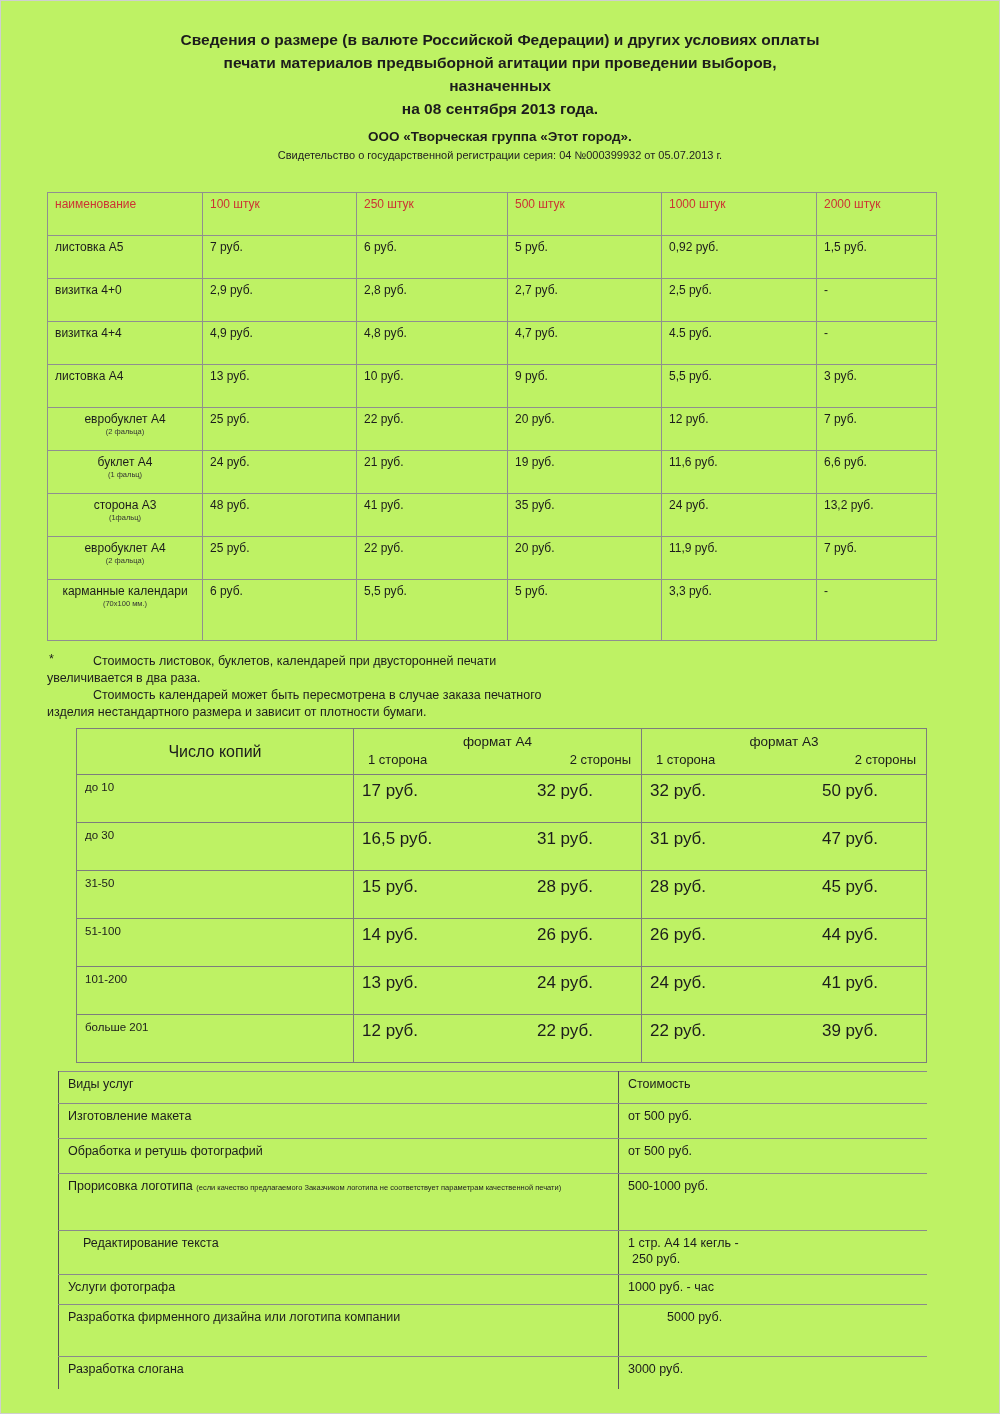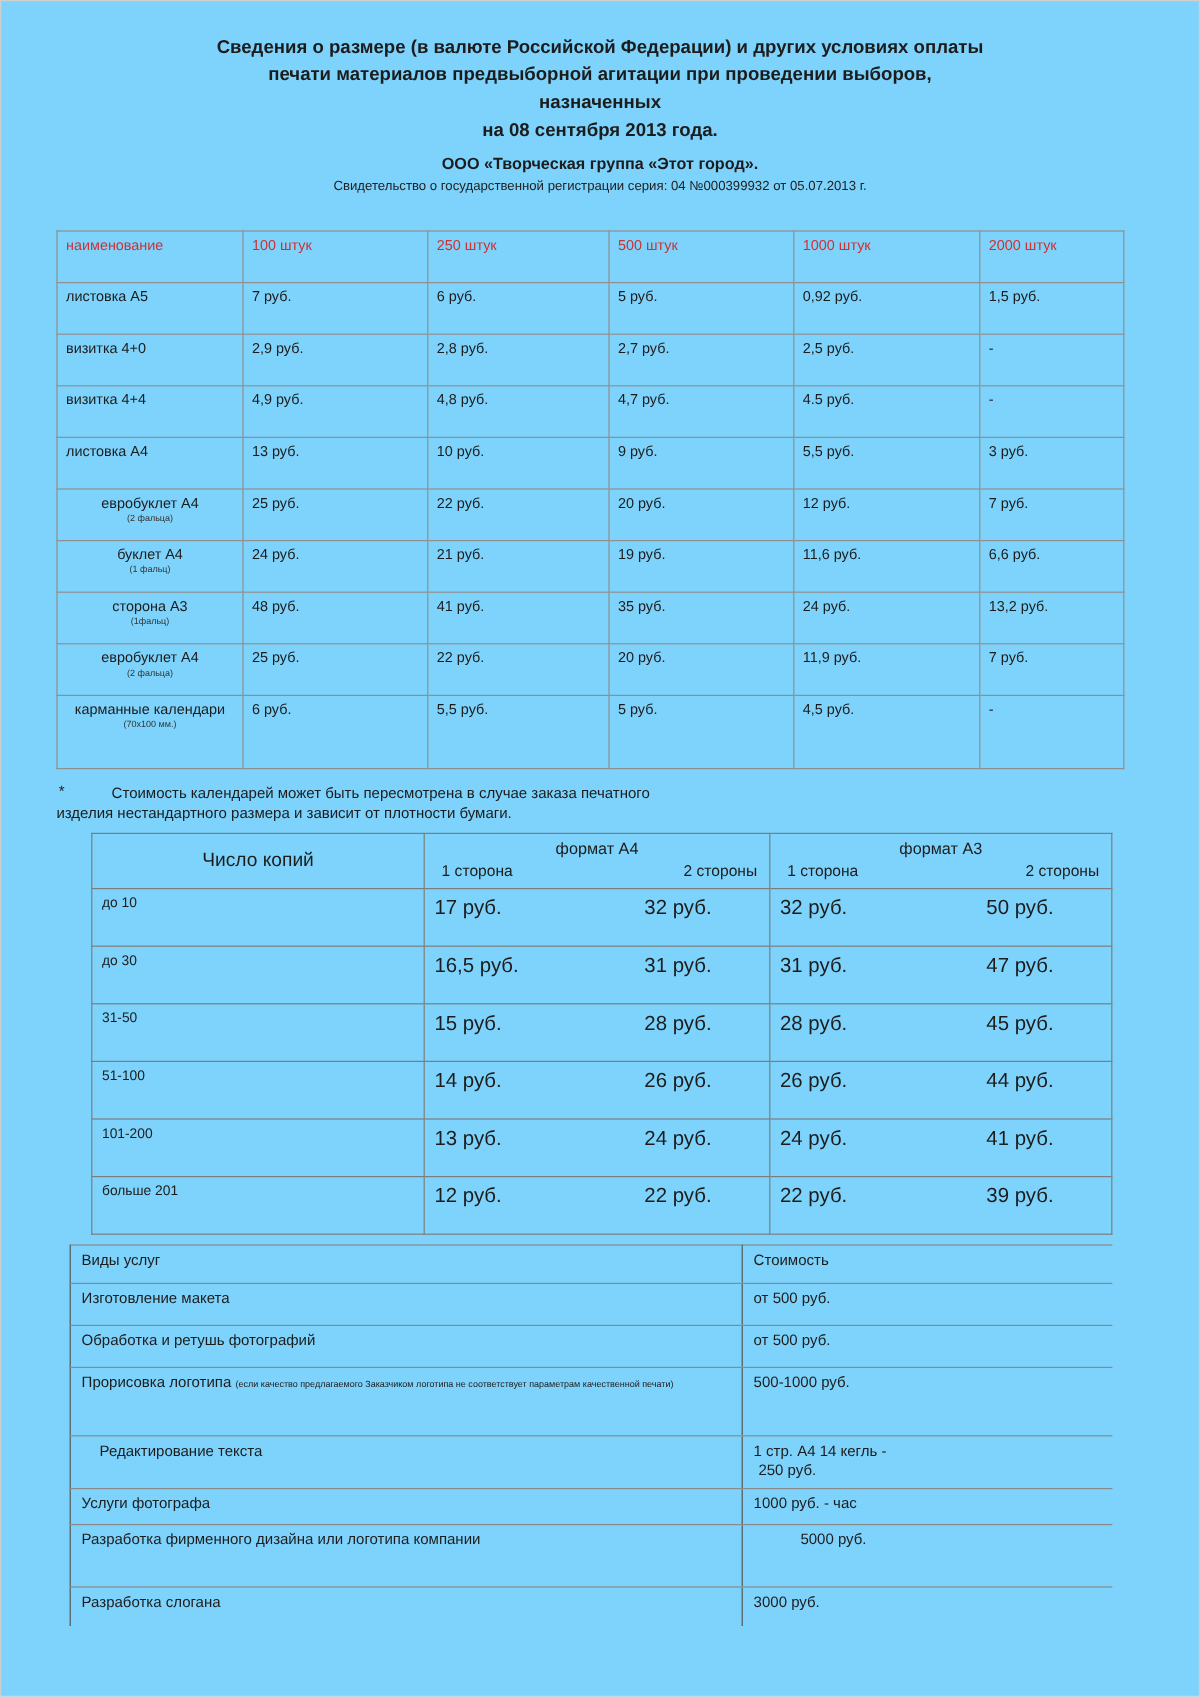--- a/index.html
+++ b/index.html
@@ -1,18 +1,18 @@
 <!DOCTYPE html>
 <html><head>
 <meta charset="utf-8">
 <style>
   html,body { margin:0; padding:0; background:#fff; }
   .page {
     position:relative; width:1000px; height:1414px; box-sizing:border-box;
-    background:#7dd3fc; border:1px solid #cfcfcf; overflow:hidden;
+    background:#bef264; border:1px solid #cfcfcf; overflow:hidden;
     font-family:"Liberation Sans", sans-serif; color:#1c1c1c;
   }
   
   .title { text-align:center; font-weight:bold; font-size:15.5px; line-height:23px; padding-top:27px; }
   .company { text-align:center; font-weight:bold; font-size:13.5px; margin-top:9px; }
   .registration { text-align:center; font-size:11px; margin-top:5px; color:#222; }
 
   
   table { border-collapse:collapse; table-layout:fixed; }
   .t1 { margin:31px 0 0 46px; width:889px; }
@@ -151,28 +151,29 @@
           <td>22 руб.</td>
           <td>20 руб.</td>
           <td>11,9 руб.</td>
           <td>7 руб.</td>
         </tr>
         <tr class="tall">
           <td class="name-center"><span>карманные календари</span><span class="sub">(70х100 мм.)</span></td>
           <td>6 руб.</td>
           <td>5,5 руб.</td>
           <td>5 руб.</td>
-          <td>4,5 руб.</td>
+          <td>3,3 руб.</td>
           <td>-</td>
         </tr>
       </tbody>
   </table>
 
   <div class="notes">
     <span class="note-asterisk">*</span>
+    <p>Стоимость листовок, буклетов, календарей при двусторонней печати увеличивается в два раза.</p>
     <p>Стоимость календарей может быть пересмотрена в случае заказа печатного изделия нестандартного размера и зависит от плотности бумаги.</p>
   </div>
 
   <table class="t2">
     <colgroup>
       <col style="width:277px">
         <col style="width:288px">
         <col style="width:285px">
     </colgroup>
     <thead>

